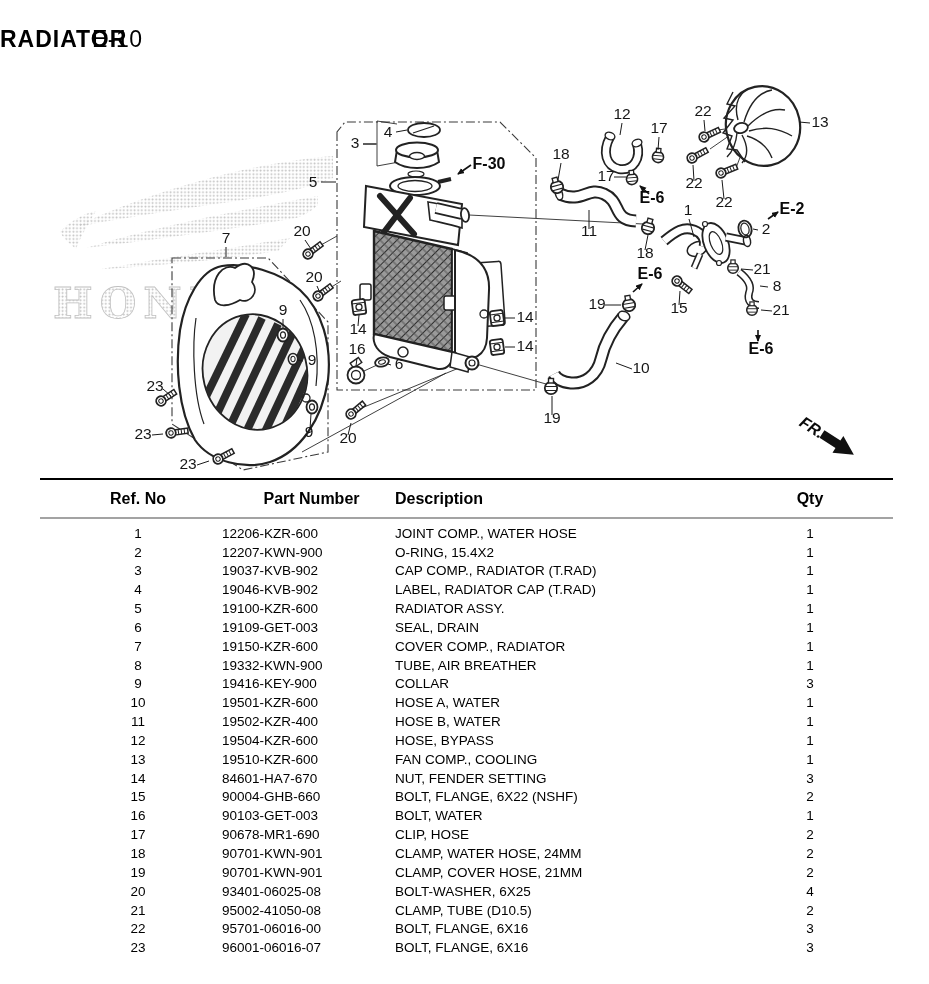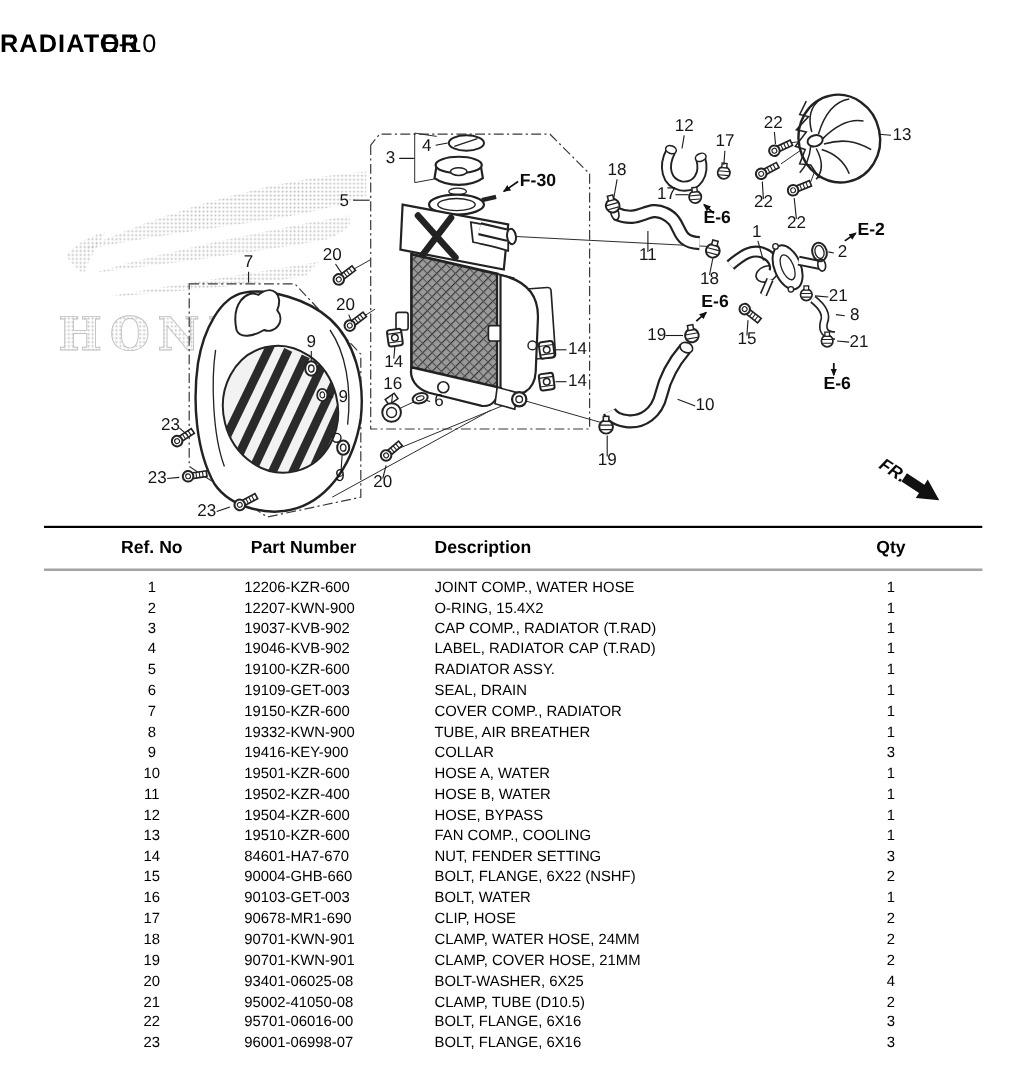--- a/index.html
+++ b/index.html
@@ -11,21 +11,21 @@
   .leader{stroke:#1a1a1a;stroke-width:1;fill:none;}
   .callout{font-family:"Liberation Sans",sans-serif;font-size:15.5px;fill:#161616;}
   .boldlab{font-family:"Liberation Sans",sans-serif;font-size:16px;font-weight:bold;fill:#0a0a0a;}
   .arrowline{stroke:#111;stroke-width:1.6;fill:none;}
   .dashdot{stroke:#3a3a3a;stroke-width:1.1;fill:none;stroke-dasharray:9 3 2 3;}
   .part{stroke:#222;fill:#fff;}
   #parts-table-wrap{position:absolute;left:40px;top:478px;width:853px;border-top:2.5px solid #000;}
   table{border-collapse:collapse;width:100%;table-layout:fixed;}
   thead th{border-bottom:2px solid #a3a3a3;height:37px;font-size:16px;font-weight:bold;vertical-align:middle;padding:0;}
   thead th:nth-child(1){text-align:center;}
-  thead th:nth-child(2){text-align:left;padding-left:8px;margin-top:13px;}
+  thead th:nth-child(2){text-align:center;padding-left:8px;margin-top:13px;}
   thead th:nth-child(3){text-align:left;}
   thead th:nth-child(4){text-align:center;}
   tbody::before{content:"";display:table-row;height:6px;}
   tbody td{height:18.85px;font-size:13.5px;line-height:1;padding:0;vertical-align:middle;white-space:nowrap;}
   tbody td:nth-child(1){text-align:center;padding-left:16px;}
   thead th:nth-child(1){padding-left:16px;}
   tbody td:nth-child(2){text-align:left;padding-left:2px;}
   tbody td:nth-child(3){text-align:left;margin-left:44px;}
   tbody td:nth-child(4){text-align:center;}
   .col-ref{width:180px;}.col-part{width:175px;}.col-desc{width:385px;}.col-qty{width:60px;}.col-fill{width:53px;}
@@ -502,20 +502,20 @@
         </tr>
         <tr>
           <td>22</td>
           <td>95701-06016-00</td>
           <td>BOLT, FLANGE, 6X16</td>
           <td>3</td>
           <td></td>
         </tr>
         <tr>
           <td>23</td>
-          <td>96001-06998-07</td>
+          <td>96001-06016-07</td>
           <td>BOLT, FLANGE, 6X16</td>
           <td>3</td>
           <td></td>
         </tr>
       </tbody>
   </table>
 </div>
 
 </body></html>

